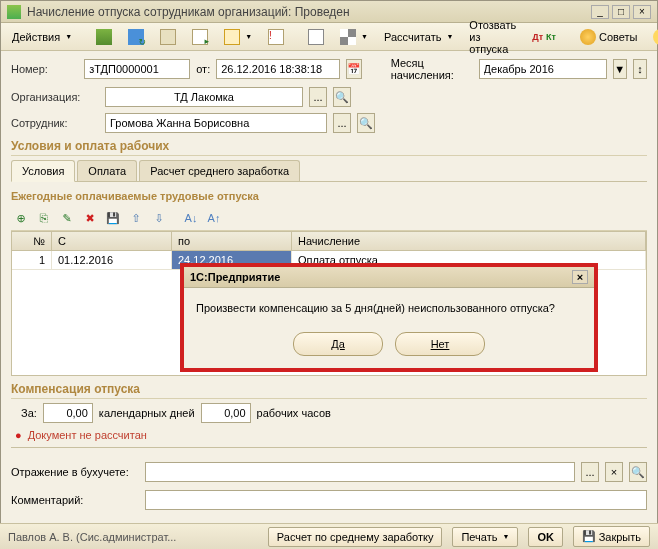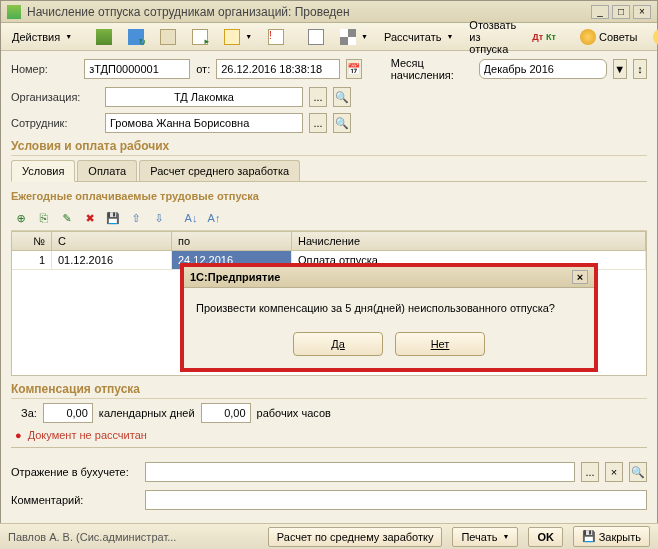--- a/index.html
+++ b/index.html
@@ -33,21 +33,21 @@
   .grid-row { display: flex; border-bottom: 1px solid #e8e4d4; }
   .grid-cell { padding: 3px 6px; border-right: 1px solid #e8e4d4; }
   .selected-cell { background: #5a7ab0; color: #fff; }
   .grid-body-empty { height: 105px; }
   .dialog { position: absolute; left: 180px; top: 263px; width: 418px; border: 4px solid #d02020; background: #f4f0e4; z-index: 10; }
   .dialog-title { background: linear-gradient(#e8ddc0, #d8cca8); padding: 3px 6px; display: flex; align-items: center; border-bottom: 1px solid #b8b090; font-weight: bold; }
   .dialog-title-text { flex:1; }
   .dialog-close { width: 16px; height: 14px; border: 1px solid #aaa; text-align: center; line-height: 12px; cursor: pointer; background:#e8ddc0; }
   .dialog-body { padding: 14px 12px; }
   .dialog-btns { display: flex; justify-content: center; gap: 12px; padding: 4px 0 12px 0; }
-  .dlg-btn { width: 90px; height: 24px; border: 1px solid #b0a070; background: linear-gradient(#fff8e8, #f0e4c8); cursor: pointer; border-radius: 4px; text-decoration: underline; }
+  .dlg-btn { width: 90px; height: 24px; border: 1px solid #b0a070; background: linear-gradient(#fff8e8, #f0e4c8); cursor: pointer; border-radius: 11px; text-decoration: underline; }
   .error-row { display: flex; align-items: center; gap: 6px; color: #c04030; margin: 6px 4px; }
   .error-icon { color: #d02020; font-weight: bold; }
   .hr { border-top: 1px solid #c8c0a0; margin: 6px 0; }
   .bottom-row { display:flex; align-items:center; gap:6px; padding: 2px 10px; }
   .blabel { width: 128px; }
   .winput { border:1px solid #b0a888; background:#fff; flex:1; height:20px; padding:2px 4px;}
   .status { position:absolute; bottom:0; left:0; right:0; height:26px; border-top:1px solid #c8c0a0; background:linear-gradient(#f4eed8,#e4dcc4); display:flex; align-items:center; padding:0 8px; gap:10px; }
   .status-user { flex:1; color:#555; }
   .st-btn { padding:3px 8px; border:1px solid #b0a888; background:linear-gradient(#fff8e8,#f0e4c8); cursor:pointer; border-radius:2px; display:flex; align-items:center; gap:3px; }
   .col-num { width:40px; text-align:right; }
@@ -131,33 +131,33 @@
 
   <div class="content">
     <div class="form-row">
       <span class="label">Номер:</span>
       <input class="input" style="width: 106px;" value="зТДП0000001">
       <span>от:</span>
       <input class="input" style="width: 124px;" value="26.12.2016 18:38:18">
       <span class="input-btn">📅</span>
       <span style="width:22px"></span>
       <span>Месяц начисления:</span>
-      <input class="input" style="width: 128px; margin-left: 6px; border-radius: 6px;" value="Декабрь 2016">
+      <input class="input" style="width: 128px; margin-left: 6px;" value="Декабрь 2016">
       <span class="input-btn">▼</span>
       <span class="input-btn">↕</span>
     </div>
     <div class="form-row">
       <span class="label">Организация:</span>
       <input class="input" style="width: 198px; text-align: center;" value="ТД Лакомка">
       <span class="input-btn">...</span>
       <span class="input-btn">🔍</span>
     </div>
     <div class="form-row">
       <span class="label">Сотрудник:</span>
-      <input class="input" style="width: 198px;" value="Громова Жанна Борисовна">
+      <input class="input" style="width: 222px;" value="Громова Жанна Борисовна">
       <span class="input-btn">...</span>
       <span class="input-btn">🔍</span>
     </div>
 
     <div class="section-header">Условия и оплата рабочих</div>
 
     <div class="tabs">
       <div class="tab active"><span>Условия</span></div>
       <div class="tab"><span>Оплата</span></div>
       <div class="tab"><span>Расчет среднего заработка</span></div>

